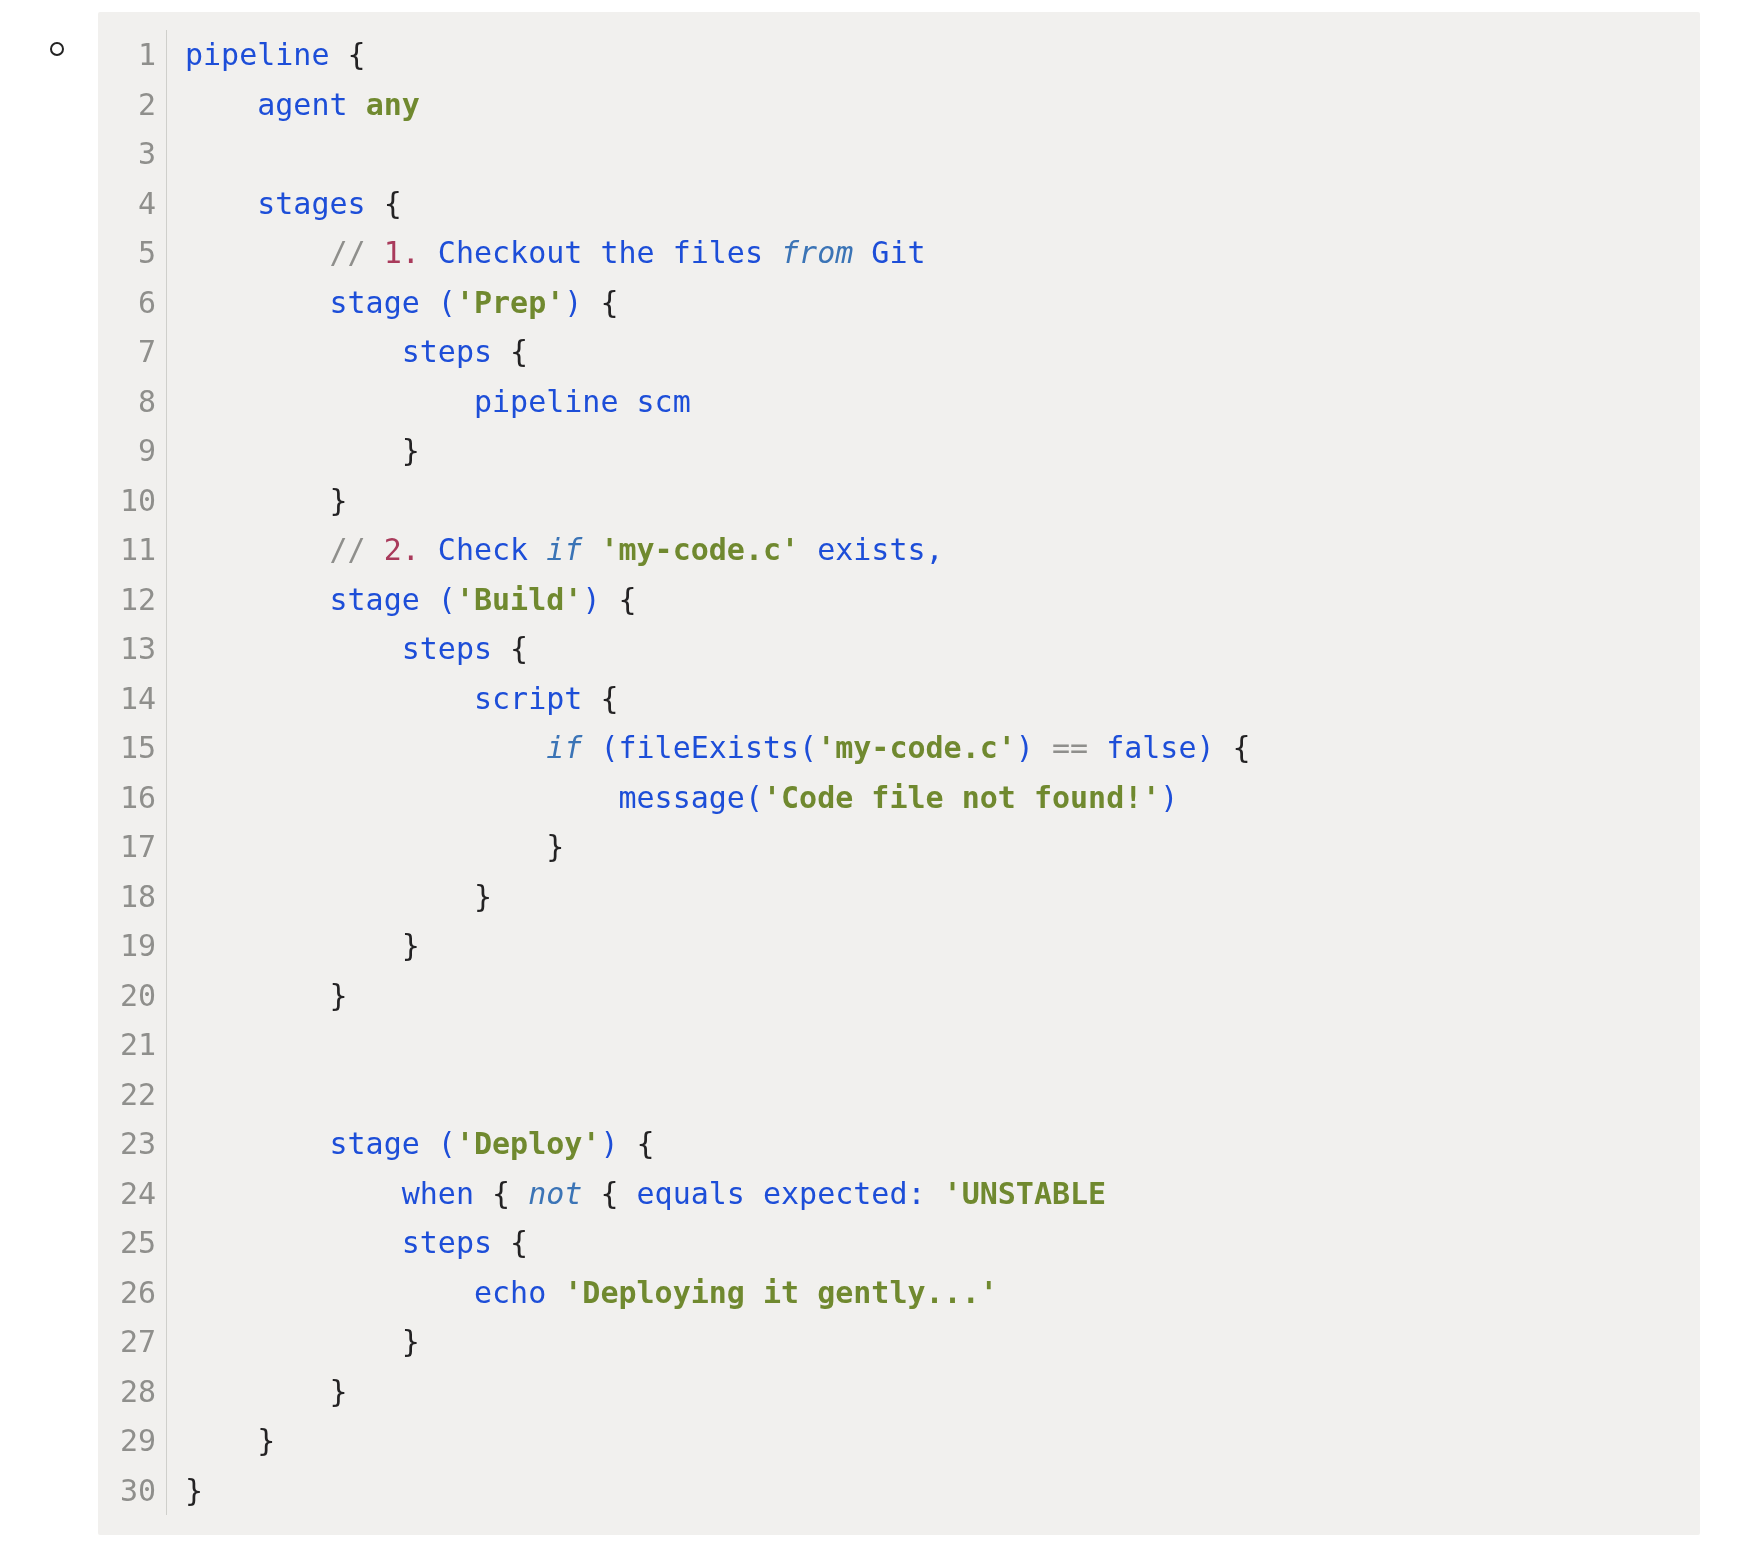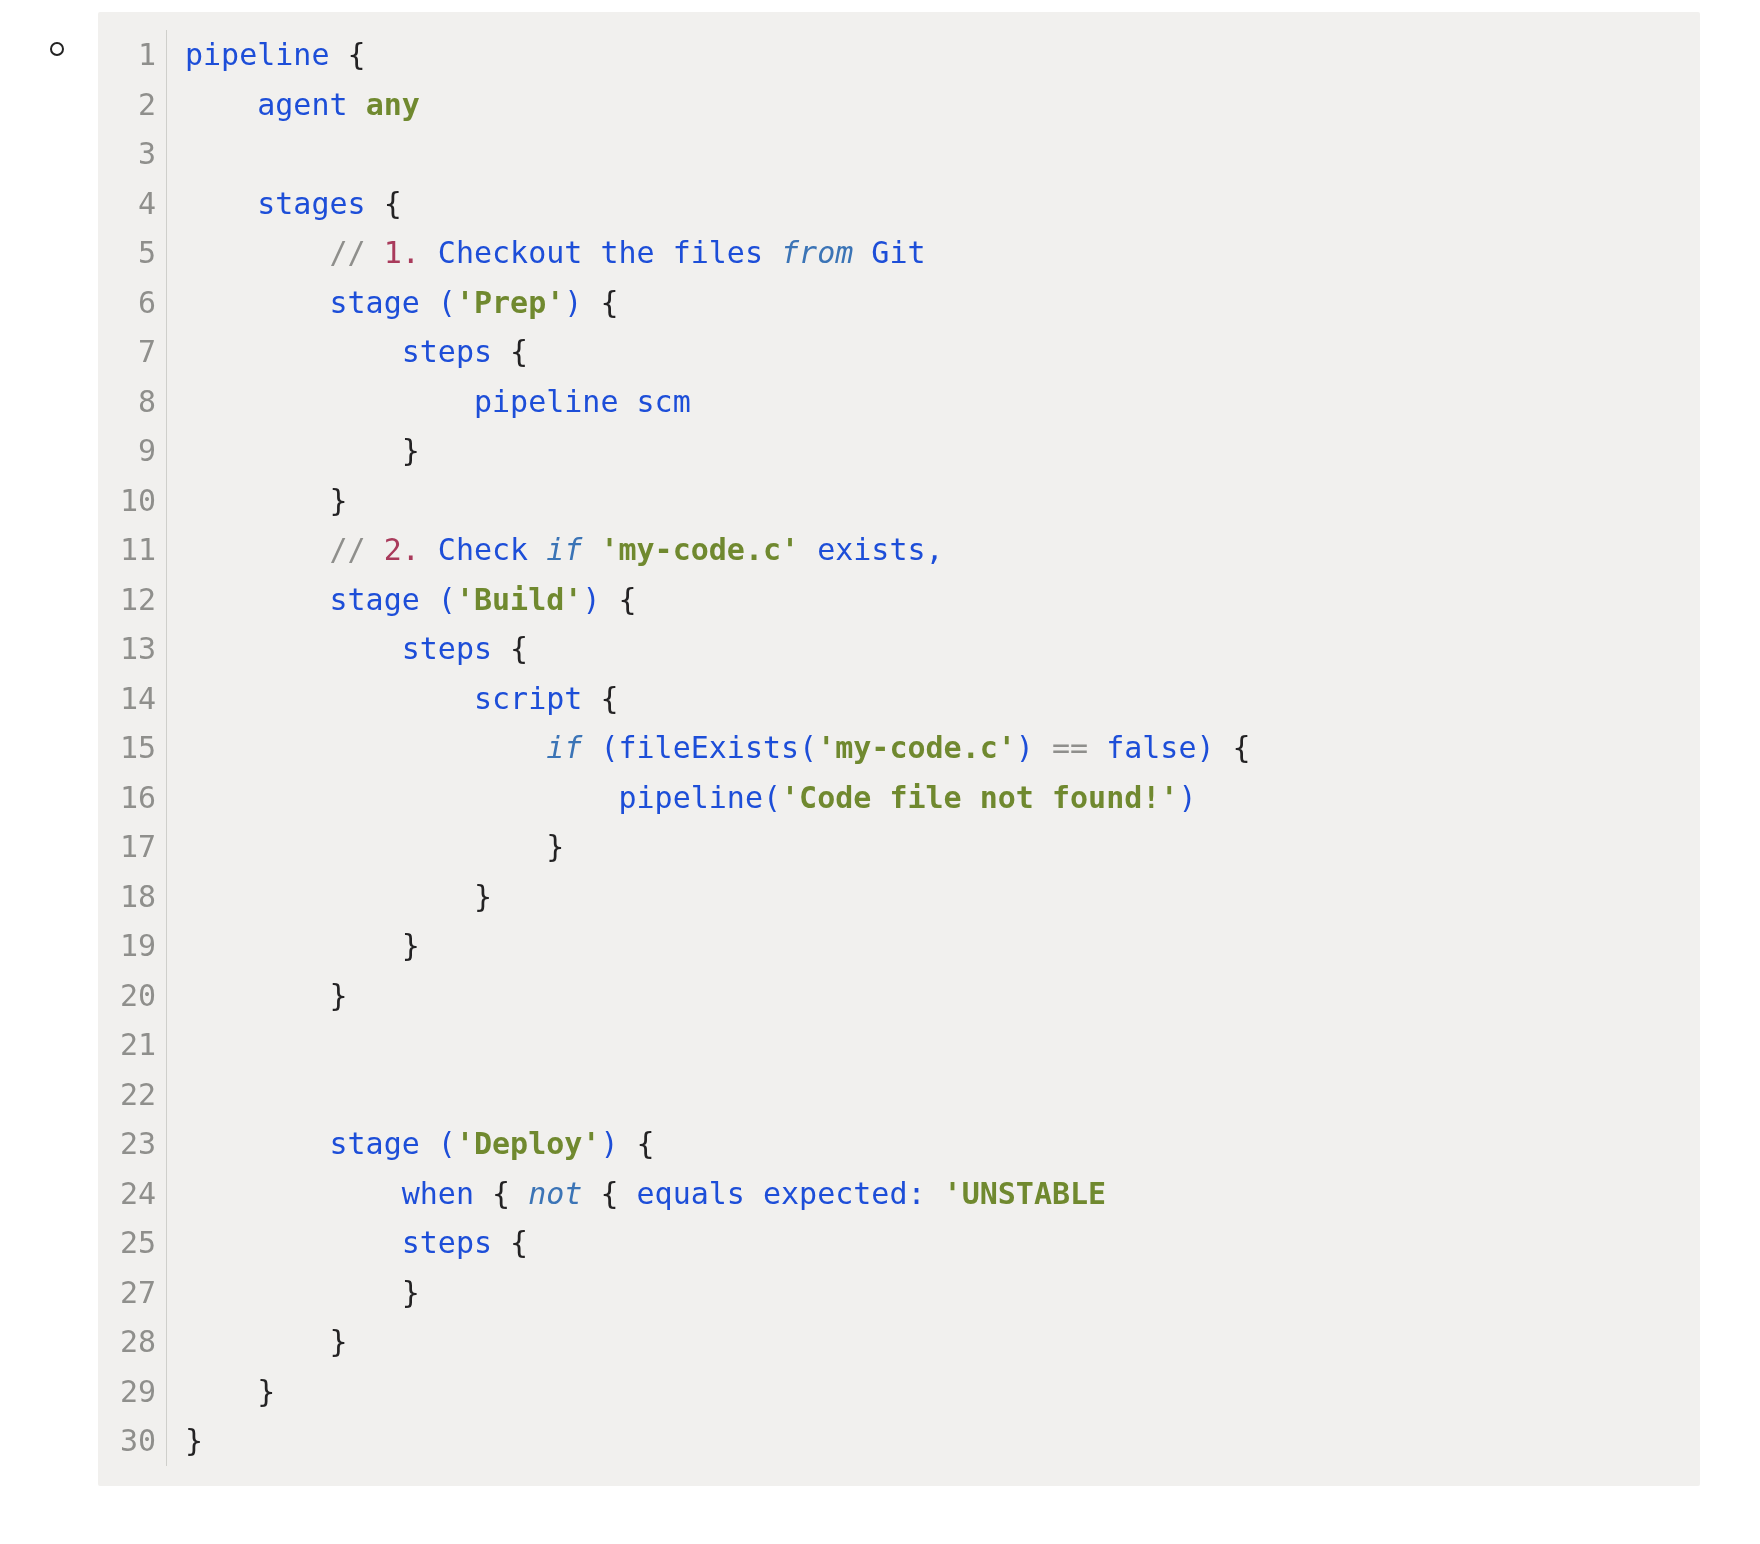--- a/index.html
+++ b/index.html
@@ -84,28 +84,29 @@
       <div class="code-row"><span class="gutter">6</span><span class="divider"></span><span class="code"><span class="tok-ident">        stage (</span><span class="tok-string">'Prep'</span><span class="tok-ident">) </span><span class="tok-brace">{</span></span></div>
       <div class="code-row"><span class="gutter">7</span><span class="divider"></span><span class="code"><span class="tok-ident">            steps </span><span class="tok-brace">{</span></span></div>
       <div class="code-row"><span class="gutter">8</span><span class="divider"></span><span class="code"><span class="tok-ident">                pipeline scm</span></span></div>
       <div class="code-row"><span class="gutter">9</span><span class="divider"></span><span class="code"><span class="tok-ident">            </span><span class="tok-brace">}</span></span></div>
       <div class="code-row"><span class="gutter">10</span><span class="divider"></span><span class="code"><span class="tok-ident">        </span><span class="tok-brace">}</span></span></div>
       <div class="code-row"><span class="gutter">11</span><span class="divider"></span><span class="code"><span class="tok-ident">        </span><span class="tok-comment">//</span><span class="tok-ident"> </span><span class="tok-num">2.</span><span class="tok-ident"> Check </span><span class="tok-kw">if</span><span class="tok-ident"> </span><span class="tok-string">'my-code.c'</span><span class="tok-ident"> exists,</span></span></div>
       <div class="code-row"><span class="gutter">12</span><span class="divider"></span><span class="code"><span class="tok-ident">        stage (</span><span class="tok-string">'Build'</span><span class="tok-ident">) </span><span class="tok-brace">{</span></span></div>
       <div class="code-row"><span class="gutter">13</span><span class="divider"></span><span class="code"><span class="tok-ident">            steps </span><span class="tok-brace">{</span></span></div>
       <div class="code-row"><span class="gutter">14</span><span class="divider"></span><span class="code"><span class="tok-ident">                script </span><span class="tok-brace">{</span></span></div>
       <div class="code-row"><span class="gutter">15</span><span class="divider"></span><span class="code"><span class="tok-ident">                    </span><span class="tok-kw">if</span><span class="tok-ident"> (fileExists(</span><span class="tok-string">'my-code.c'</span><span class="tok-ident">) </span><span class="tok-op">==</span><span class="tok-ident"> false) </span><span class="tok-brace">{</span></span></div>
-      <div class="code-row"><span class="gutter">16</span><span class="divider"></span><span class="code"><span class="tok-ident">                        pipeline(</span><span class="tok-string">'Code file not found!'</span><span class="tok-ident">)</span></span></div>
+      <div class="code-row"><span class="gutter">16</span><span class="divider"></span><span class="code"><span class="tok-ident">                        message(</span><span class="tok-string">'Code file not found!'</span><span class="tok-ident">)</span></span></div>
       <div class="code-row"><span class="gutter">17</span><span class="divider"></span><span class="code"><span class="tok-ident">                    </span><span class="tok-brace">}</span></span></div>
       <div class="code-row"><span class="gutter">18</span><span class="divider"></span><span class="code"><span class="tok-ident">                </span><span class="tok-brace">}</span></span></div>
       <div class="code-row"><span class="gutter">19</span><span class="divider"></span><span class="code"><span class="tok-ident">            </span><span class="tok-brace">}</span></span></div>
       <div class="code-row"><span class="gutter">20</span><span class="divider"></span><span class="code"><span class="tok-ident">        </span><span class="tok-brace">}</span></span></div>
       <div class="code-row"><span class="gutter">21</span><span class="divider"></span></div>
       <div class="code-row"><span class="gutter">22</span><span class="divider"></span></div>
       <div class="code-row"><span class="gutter">23</span><span class="divider"></span><span class="code"><span class="tok-ident">        stage (</span><span class="tok-string">'Deploy'</span><span class="tok-ident">) </span><span class="tok-brace">{</span></span></div>
       <div class="code-row"><span class="gutter">24</span><span class="divider"></span><span class="code"><span class="tok-ident">            when </span><span class="tok-brace">{</span><span class="tok-ident"> </span><span class="tok-kw">not</span><span class="tok-ident"> </span><span class="tok-brace">{</span><span class="tok-ident"> equals expected: </span><span class="tok-string">'UNSTABLE</span></span></div>
       <div class="code-row"><span class="gutter">25</span><span class="divider"></span><span class="code"><span class="tok-ident">            steps </span><span class="tok-brace">{</span></span></div>
+      <div class="code-row"><span class="gutter">26</span><span class="divider"></span><span class="code"><span class="tok-ident">                echo </span><span class="tok-string">'Deploying it gently...'</span></span></div>
       <div class="code-row"><span class="gutter">27</span><span class="divider"></span><span class="code"><span class="tok-ident">            </span><span class="tok-brace">}</span></span></div>
       <div class="code-row"><span class="gutter">28</span><span class="divider"></span><span class="code"><span class="tok-ident">        </span><span class="tok-brace">}</span></span></div>
       <div class="code-row"><span class="gutter">29</span><span class="divider"></span><span class="code"><span class="tok-ident">    </span><span class="tok-brace">}</span></span></div>
       <div class="code-row"><span class="gutter">30</span><span class="divider"></span><span class="code"><span class="tok-brace">}</span></span></div>
     </div>
 </div>
 
 </body></html>

